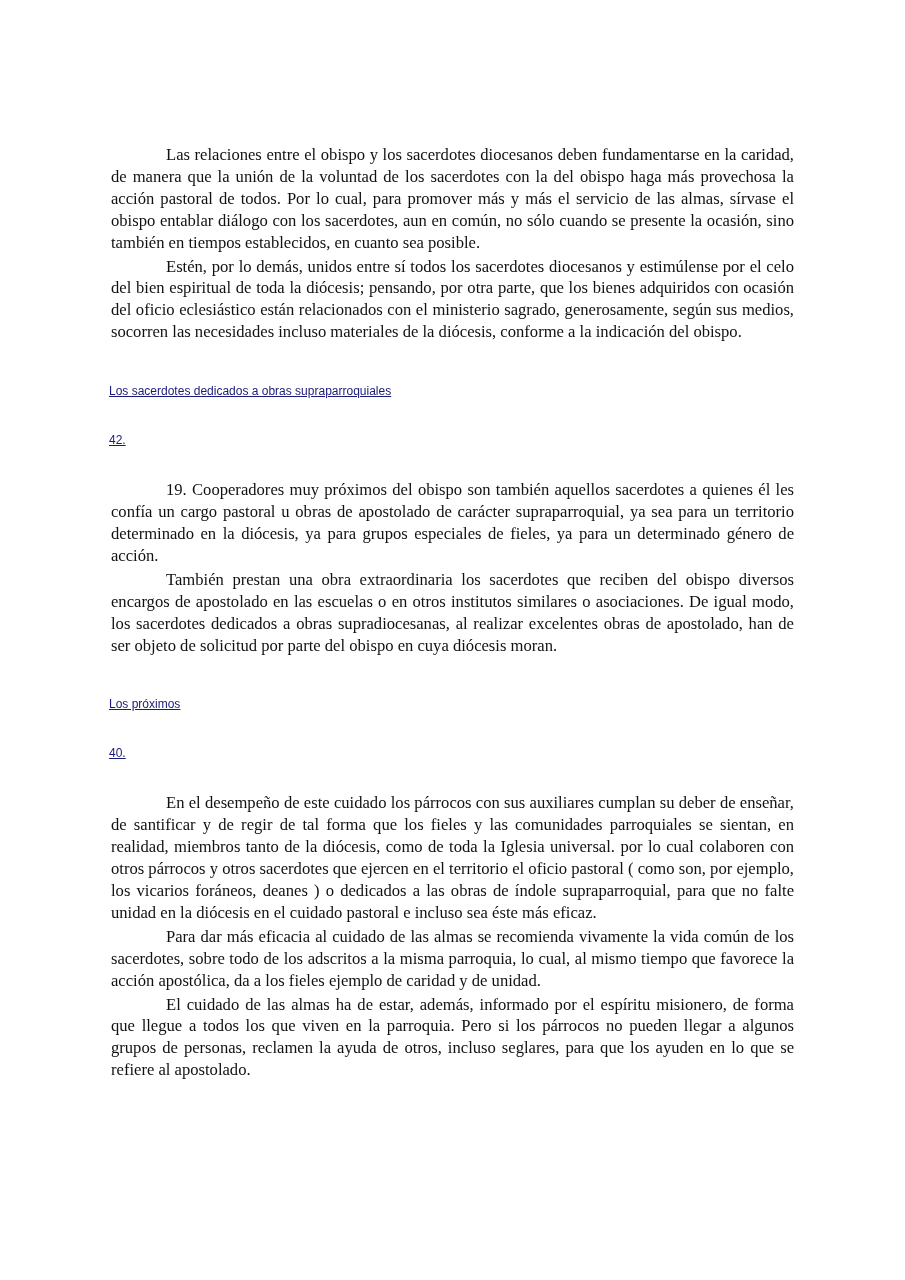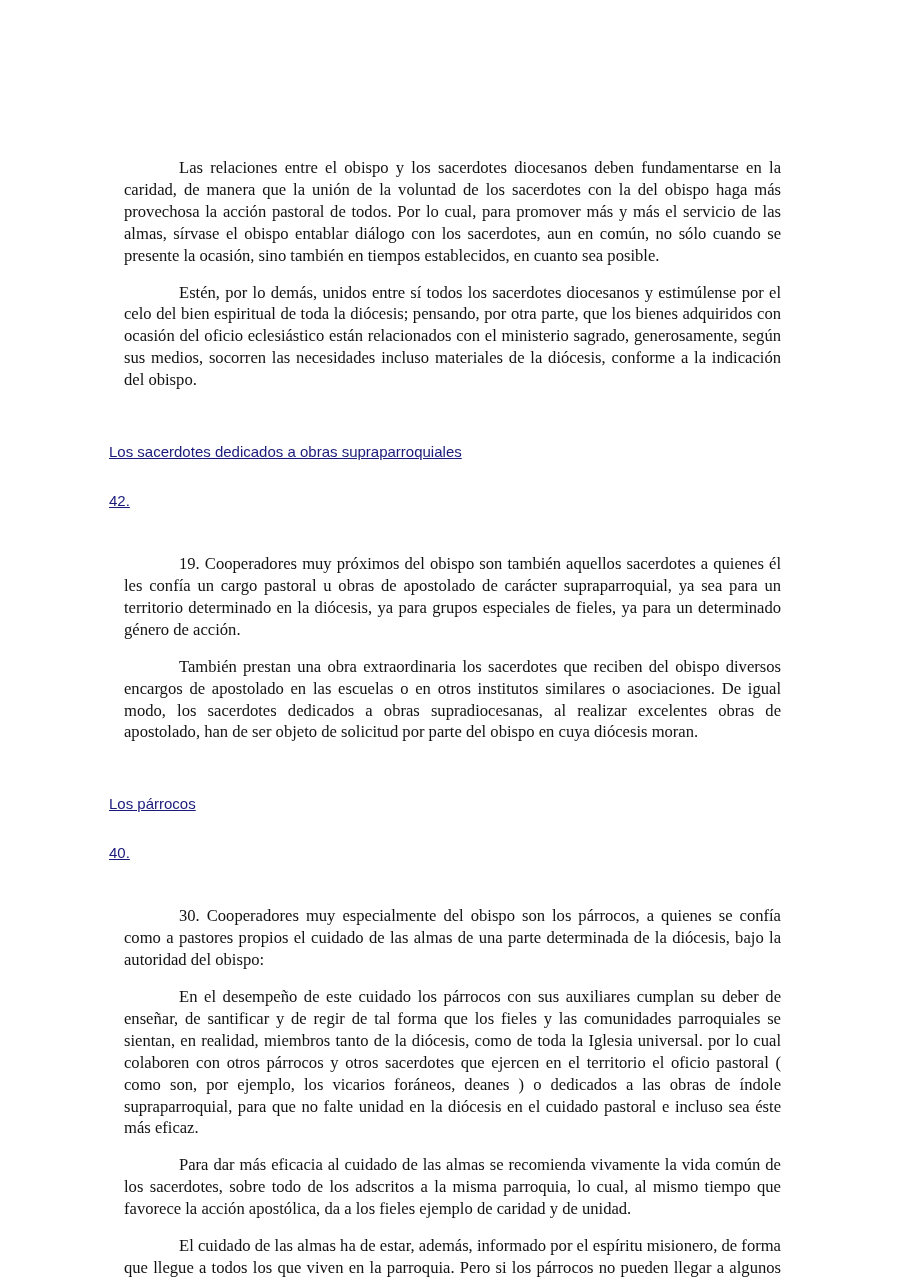--- a/index.html
+++ b/index.html
@@ -5,25 +5,25 @@
     html, body { margin: 0; padding: 0; background: #ffffff; }
     body { width: 905px; height: 1280px; position: relative; overflow: hidden; }
     .page { position: absolute; left: 109px; top: 142px; width: 687px; }
     .para {
       font-family: "Liberation Serif", serif;
       font-size: 16.6px;
       line-height: 21.9px;
       color: #111111;
       text-align: justify;
       text-indent: 55px;
-      margin: 15px;
+      margin: 2px;
     }
     .link {
       font-family: "Liberation Sans", sans-serif;
-      font-size: 15px;
+      font-size: 12px;
       color: #1a1a7a;
       text-decoration: underline;
       display: inline-block;
       line-height: 22px;
       cursor: pointer;
     }
   </style>
 </head>
 <body>
 
@@ -35,23 +35,22 @@
   <div style="height:35px"></div>
   <a class="link">Los sacerdotes dedicados a obras supraparroquiales</a>
   <div style="height:27px"></div>
   <a class="link">42.</a>
   <div style="height:26px"></div>
 
   <p class="para">19. Cooperadores muy próximos del obispo son también aquellos sacerdotes a quienes él les confía un cargo pastoral u obras de apostolado de carácter supraparroquial, ya sea para un territorio determinado en la diócesis, ya para grupos especiales de fieles, ya para un determinado género de acción.</p>
   <p class="para">También prestan una obra extraordinaria los sacerdotes que reciben del obispo diversos encargos de apostolado en las escuelas o en otros institutos similares o asociaciones. De igual modo, los sacerdotes dedicados a obras supradiocesanas, al realizar excelentes obras de apostolado, han de ser objeto de solicitud por parte del obispo en cuya diócesis moran.</p>
 
   <div style="height:35px"></div>
-  <a class="link">Los párrocos</a>
+  <a class="link">Los próximos</a>
   <div style="height:27px"></div>
   <a class="link">40.</a>
   <div style="height:26px"></div>
 
-  <p class="para">30. Cooperadores muy especialmente del obispo son los párrocos, a quienes se confía como a pastores propios el cuidado de las almas de una parte determinada de la diócesis, bajo la autoridad del obispo:</p>
   <p class="para">En el desempeño de este cuidado los párrocos con sus auxiliares cumplan su deber de enseñar, de santificar y de regir de tal forma que los fieles y las comunidades parroquiales se sientan, en realidad, miembros tanto de la diócesis, como de toda la Iglesia universal. por lo cual colaboren con otros párrocos y otros sacerdotes que ejercen en el territorio el oficio pastoral ( como son, por ejemplo, los vicarios foráneos, deanes ) o dedicados a las obras de índole supraparroquial, para que no falte unidad en la diócesis en el cuidado pastoral e incluso sea éste más eficaz.</p>
   <p class="para">Para dar más eficacia al cuidado de las almas se recomienda vivamente la vida común de los sacerdotes, sobre todo de los adscritos a la misma parroquia, lo cual, al mismo tiempo que favorece la acción apostólica, da a los fieles ejemplo de caridad y de unidad.</p>
   <p class="para">El cuidado de las almas ha de estar, además, informado por el espíritu misionero, de forma que llegue a todos los que viven en la parroquia. Pero si los párrocos no pueden llegar a algunos grupos de personas, reclamen la ayuda de otros, incluso seglares, para que los ayuden en lo que se refiere al apostolado.</p>
 
 </div>
 
 </body></html>

